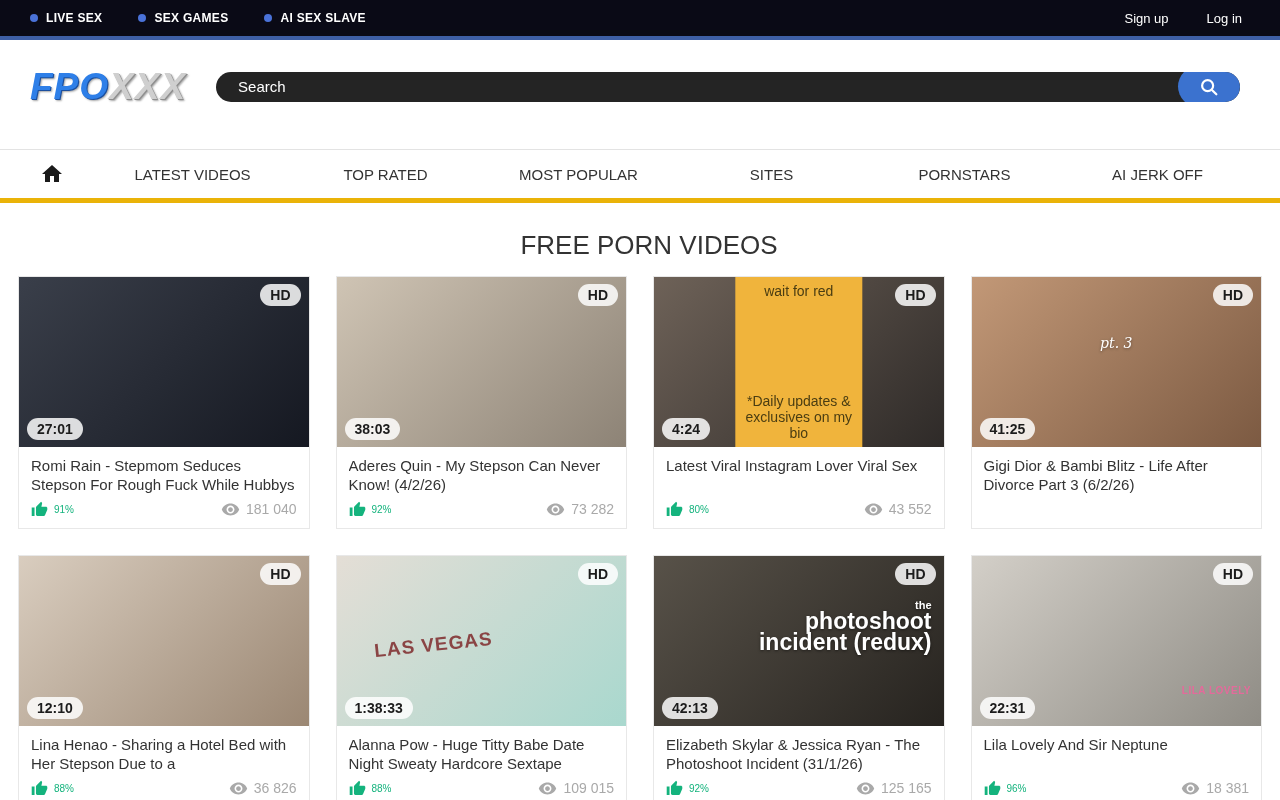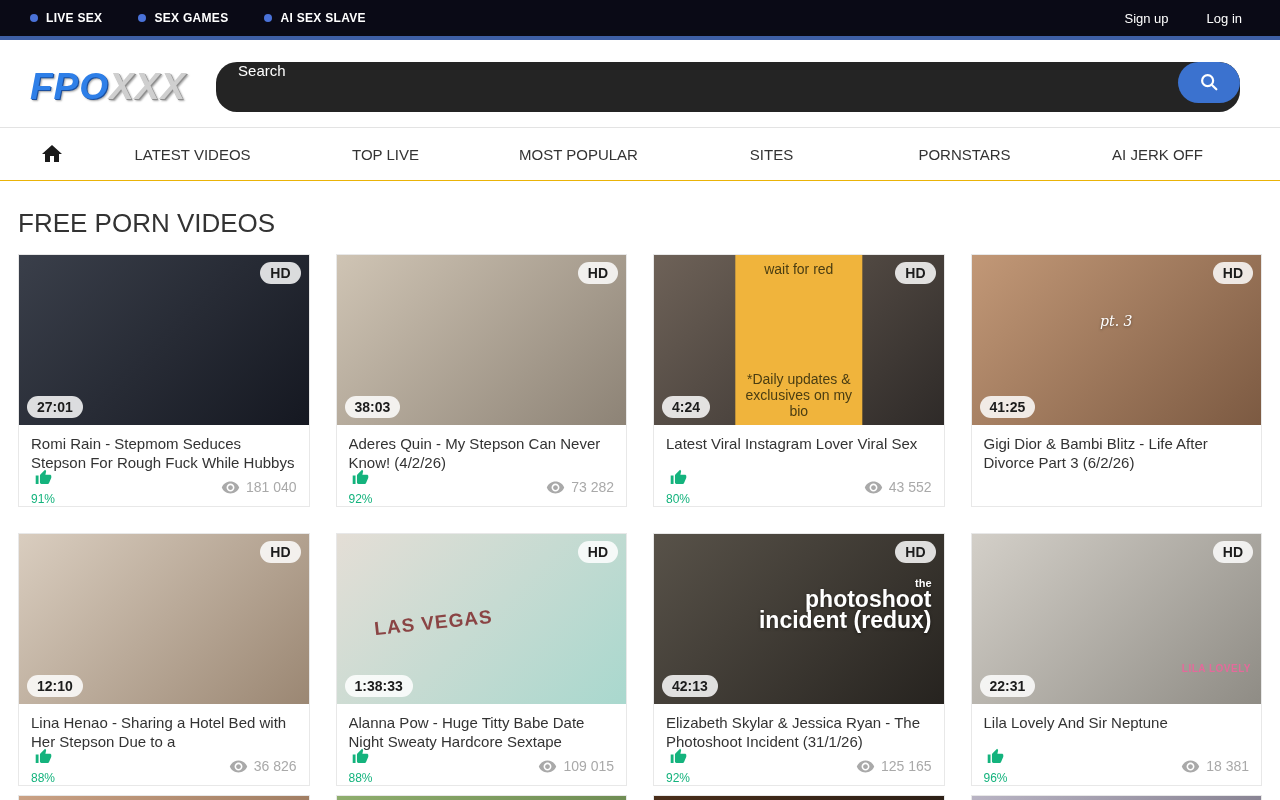--- a/index.html
+++ b/index.html
@@ -22,50 +22,50 @@
   .dot{width:8px;height:8px;border-radius:50%;background:var(--dot-blue);}
   .topbar-right{display:flex;gap:38px;align-items:center;}
   .authlink{color:#fff;font-size:13px;text-decoration:none;cursor:pointer;}
 
   
   .header{height:81px;display:flex;align-items:center;padding:0 40px 0 30px;background:#fff;margin-top:6px;}
   .logo{font-size:37px;font-weight:bold;font-style:italic;letter-spacing:1px;margin-right:30px;
         white-space:nowrap;cursor:pointer;user-select:none;}
   .logo-fpo{color:var(--logo-blue);text-shadow:1px 1px 0 #1b4f9e,2px 2px 2px rgba(0,0,0,.35);}
   .logo-xxx{color:var(--logo-gray);text-shadow:1px 1px 0 #8e8e8e,2px 2px 2px rgba(0,0,0,.35);}
-  .search{flex:1;height:50px;background:#242424;border-radius:21px;display:flex;align-items:flex-start;overflow:hidden;}
+  .search{flex:1;height:30px;background:#242424;border-radius:21px;display:flex;align-items:center;overflow:hidden;}
   .search input{flex:1;background:transparent;border:0;outline:0;color:#fff;font-size:15px;padding:0 22px;
                 font-family:"Liberation Sans",sans-serif;}
   .search input::placeholder{color:#fff;opacity:1;}
   .search-btn{width:62px;height:41px;flex:0 0 62px;background:var(--search-btn);border:0;border-radius:21px;
               display:flex;align-items:center;justify-content:center;cursor:pointer;}
 
   
-  .nav{height:54px;border-top:1px solid #e3e3e3;border-bottom:1px solid #eab308;
-       display:flex;align-items:center;padding:0 26px;}
+  .nav{height:54px;border-top:1px solid #e3e3e3;border-bottom:5px solid #eab308;
+       display:flex;align-items:center;padding:0 26px;margin-top:22px;}
   .nav-home{width:70px;display:flex;align-items:center;cursor:pointer;padding-left:14px;}
   .nav a.navitem{flex:1;text-align:center;color:var(--text-dark);font-size:15px;text-decoration:none;cursor:pointer;}
 
   
-  h1.page-heading{margin:27px 0 15px 18px;font-size:26px;font-weight:normal;color:var(--text-dark);}
+  h1.page-heading{margin:27px 0 15px 18px;font-size:26px;font-weight:normal;color:var(--text-dark);text-align:center;}
 
   
   .grid{display:grid;grid-template-columns:repeat(4,1fr);gap:26px;padding:0 18px;}
   .grid+.grid{margin-top:9px;}
   .card{border:1px solid #e8e8e8;background:#fff;cursor:pointer;}
   .thumb{height:170px;position:relative;overflow:hidden;}
   .badge{position:absolute;background:var(--badge-bg);color:#1c1c1c;font-weight:bold;font-size:14px;
          padding:4px 10px;border-radius:14px;line-height:1;}
   .badge.hd{top:7px;right:8px;}
   .badge.dur{bottom:7px;left:8px;}
   .info{padding:9px 12px 9px;}
   .title{display:block;color:var(--text-dark);font-size:15px;line-height:1.28;height:39px;
          overflow:hidden;text-decoration:none;}
   .stats{display:flex;justify-content:space-between;align-items:center;margin-top:4px;height:20px;}
-  .likes{color:var(--like-green);font-size:12px;display:flex;gap:6px;align-items:center;flex-direction:column;}
+  .likes{color:var(--like-green);font-size:10px;display:flex;gap:6px;align-items:center;}
   .views{color:var(--muted-gray);font-size:14px;display:flex;gap:6px;align-items:center;}
 
   
   .ov{position:absolute;pointer-events:none;}
   .ov-caption{left:50%;top:0;transform:translateX(-50%);width:44%;height:100%;background:#f0b43c;
               display:flex;flex-direction:column;justify-content:space-between;padding:6px;
               font-size:14px;color:#4a3d12;text-align:center;}
   .ov-script{top:34%;left:0;right:0;text-align:center;color:#fff;
              font-family:"DejaVu Serif",serif;font-style:italic;
              text-shadow:0 1px 3px rgba(0,0,0,.4);}
@@ -118,21 +118,21 @@
   </div>
 </div>
 
 <nav class="nav">
   <span class="nav-home">
     <svg viewBox="0 0 24 24" width="24" height="24" fill="#1a1a1a">
       <path d="M10 20v-6h4v6h5v-8h3L12 3 2 12h3v8z"></path>
     </svg>
   </span>
   <a class="navitem">LATEST VIDEOS</a>
-  <a class="navitem">TOP LIVE</a>
+  <a class="navitem">TOP RATED</a>
   <a class="navitem">MOST POPULAR</a>
   <a class="navitem">SITES</a>
   <a class="navitem">PORNSTARS</a>
   <a class="navitem">AI JERK OFF</a>
 </nav>
 
 <h1 class="page-heading">FREE PORN VIDEOS</h1>
 
 <div class="grid" id="grid-main">
   <article class="card">

